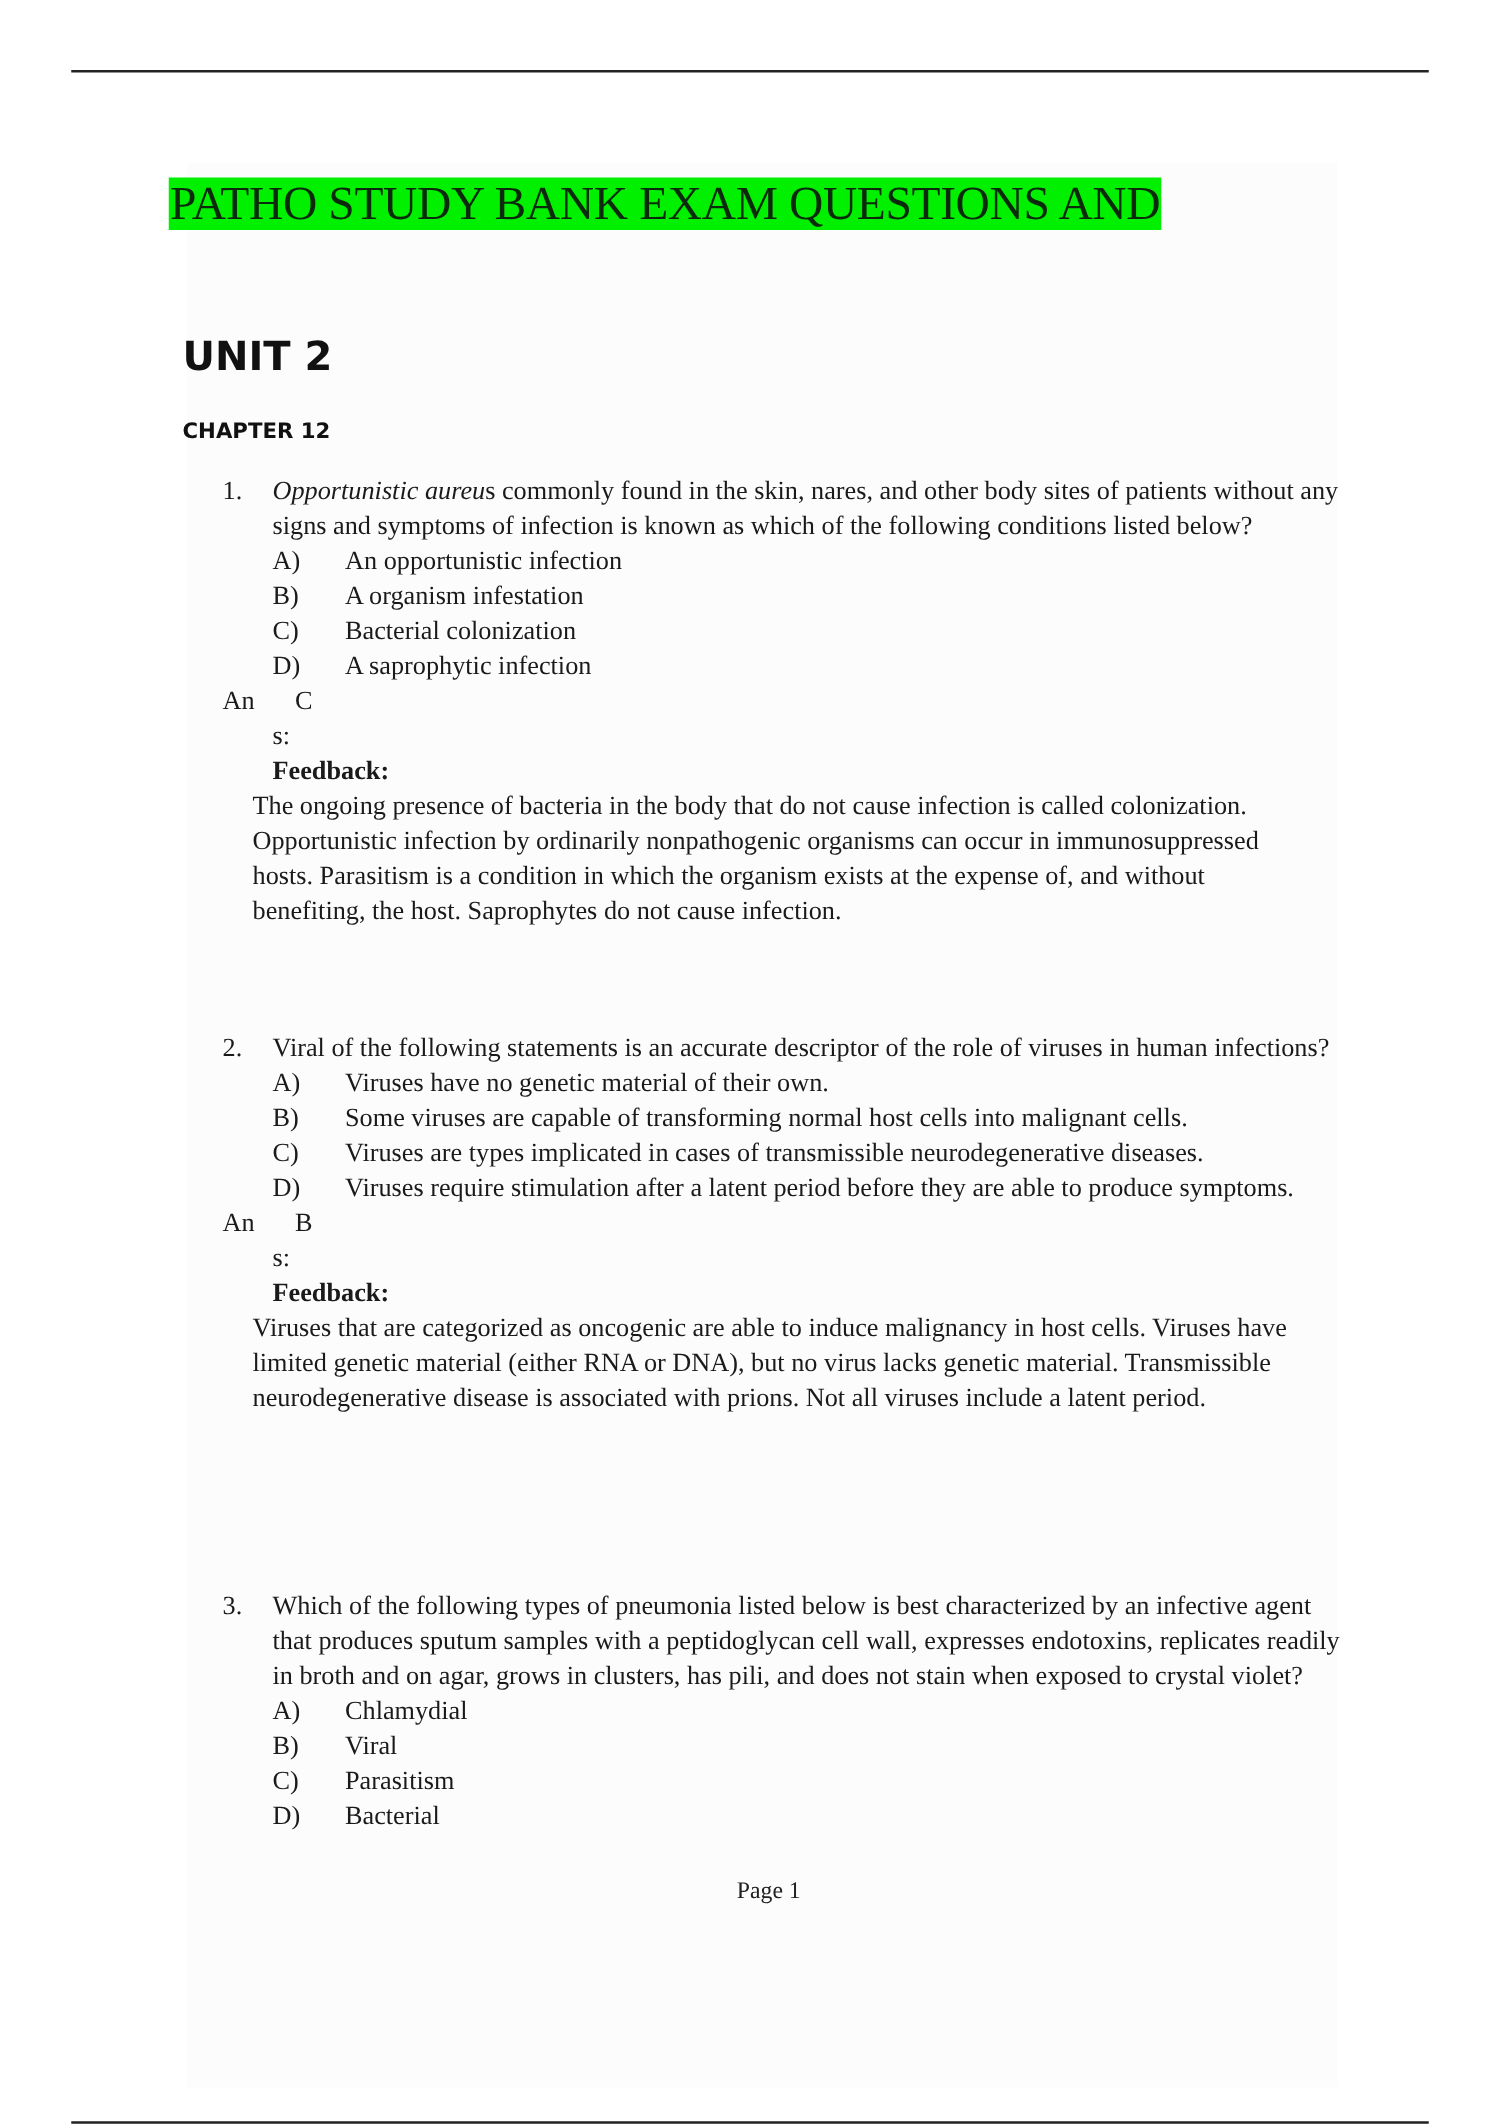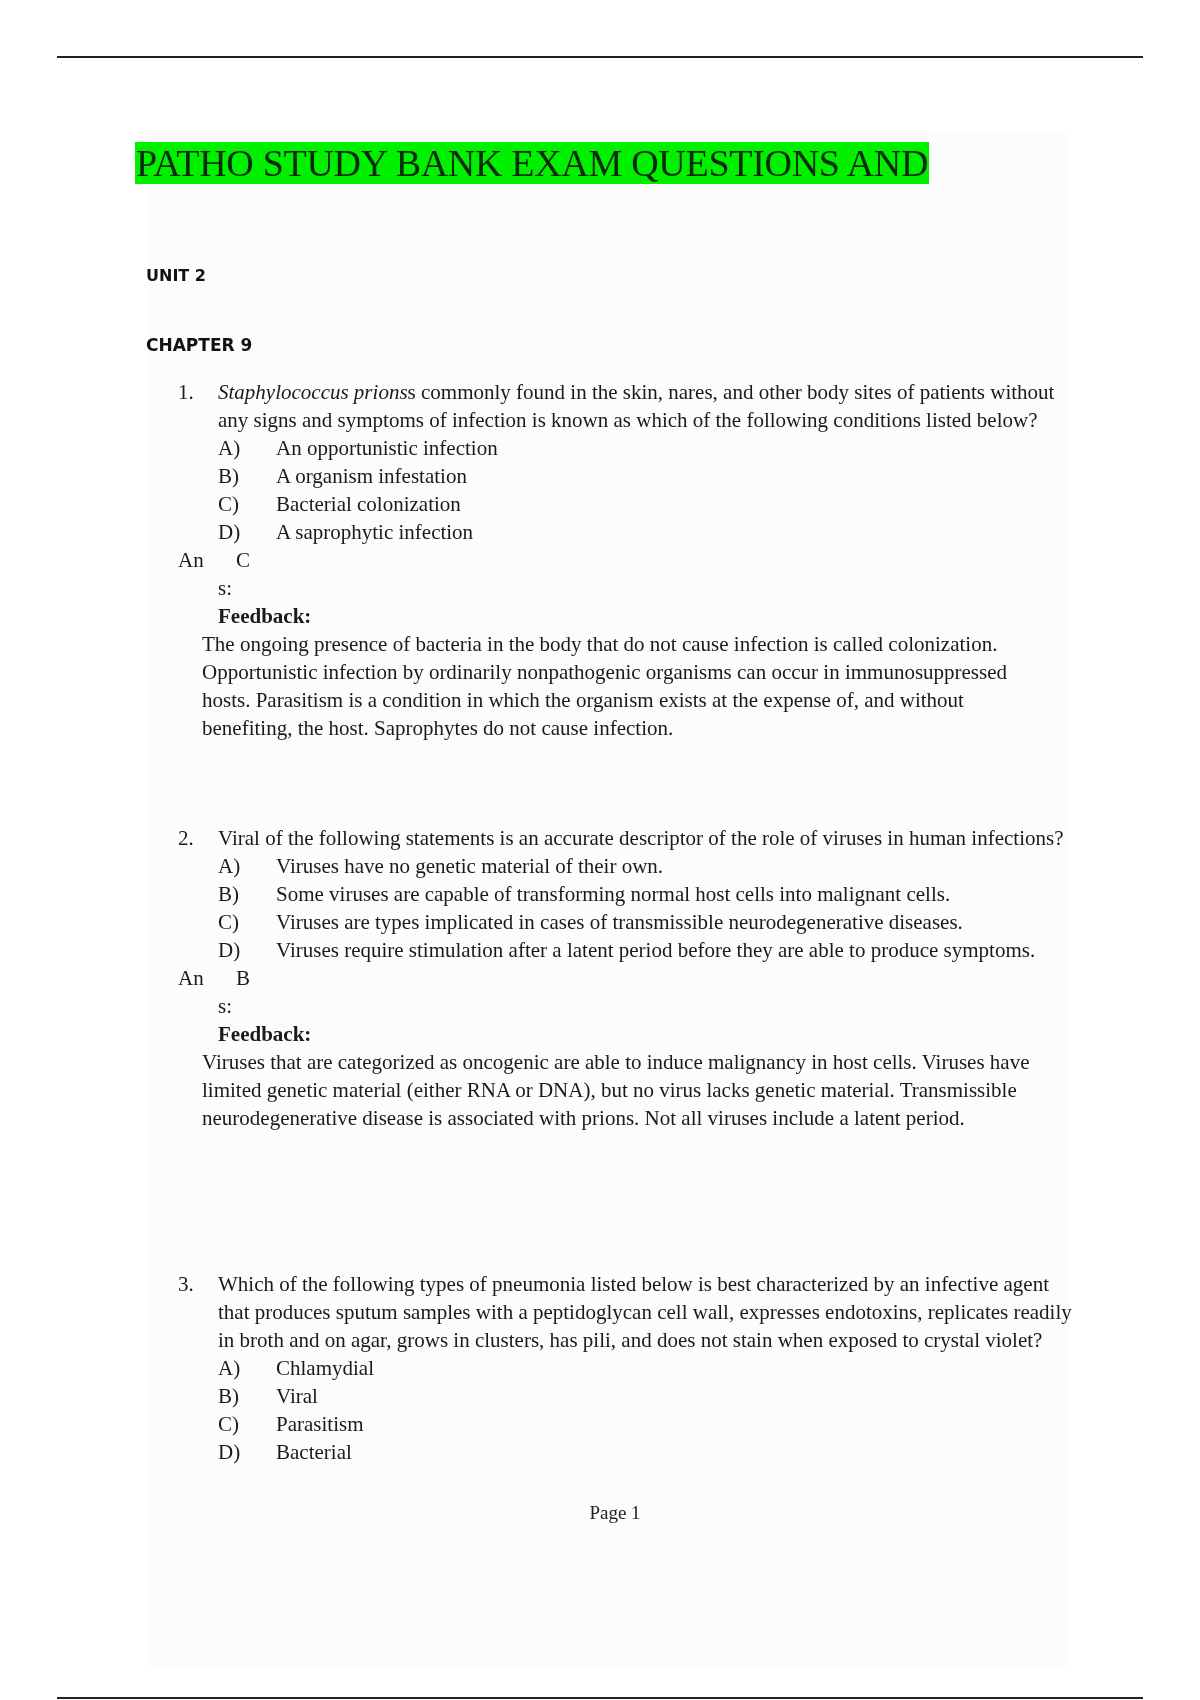--- a/index.html
+++ b/index.html
@@ -50,21 +50,21 @@
       box-decoration-break: clone;
       -webkit-box-decoration-break: clone;
     }
 
     .unit {
       position: absolute;
       left: 146px;
       top: 266px;
       font-family: "DejaVu Sans", sans-serif;
       font-weight: bold;
-      font-size: 16px;
+      font-size: 32px;
       color: #111;
     }
     .chapter {
       position: absolute;
       left: 146px;
       top: 335px;
       font-family: "DejaVu Sans", sans-serif;
       font-weight: bold;
       font-size: 17px;
       color: #111;
@@ -135,26 +135,26 @@
 <body>
 
 <div class="page-bg"></div>
 <div class="rule top"></div>
 
 <div class="title">
   <span class="hl">PATHO STUDY BANK EXAM QUESTIONS AND</span><br>
 </div>
 
 <div class="unit">UNIT 2</div>
-<div class="chapter">CHAPTER 9</div>
+<div class="chapter">CHAPTER 12</div>
 
 <div class="question" id="q1">
   <div class="q-row">
     <span class="q-num">1.</span>
-    <span class="q-text"><i>Staphylococcus prions</i><span>s commonly found in the skin, nares, and other body sites of patients without any signs and symptoms of infection is known as which of the following conditions listed below?</span></span>
+    <span class="q-text"><i>Opportunistic aureu</i><span>s commonly found in the skin, nares, and other body sites of patients without any signs and symptoms of infection is known as which of the following conditions listed below?</span></span>
   </div>
   <div class="options">
     <div class="opt">
         <span class="opt-letter">A)</span>
         <span class="opt-text">An opportunistic infection</span>
       </div>
     <div class="opt">
         <span class="opt-letter">B)</span>
         <span class="opt-text">A organism infestation</span>
       </div>

